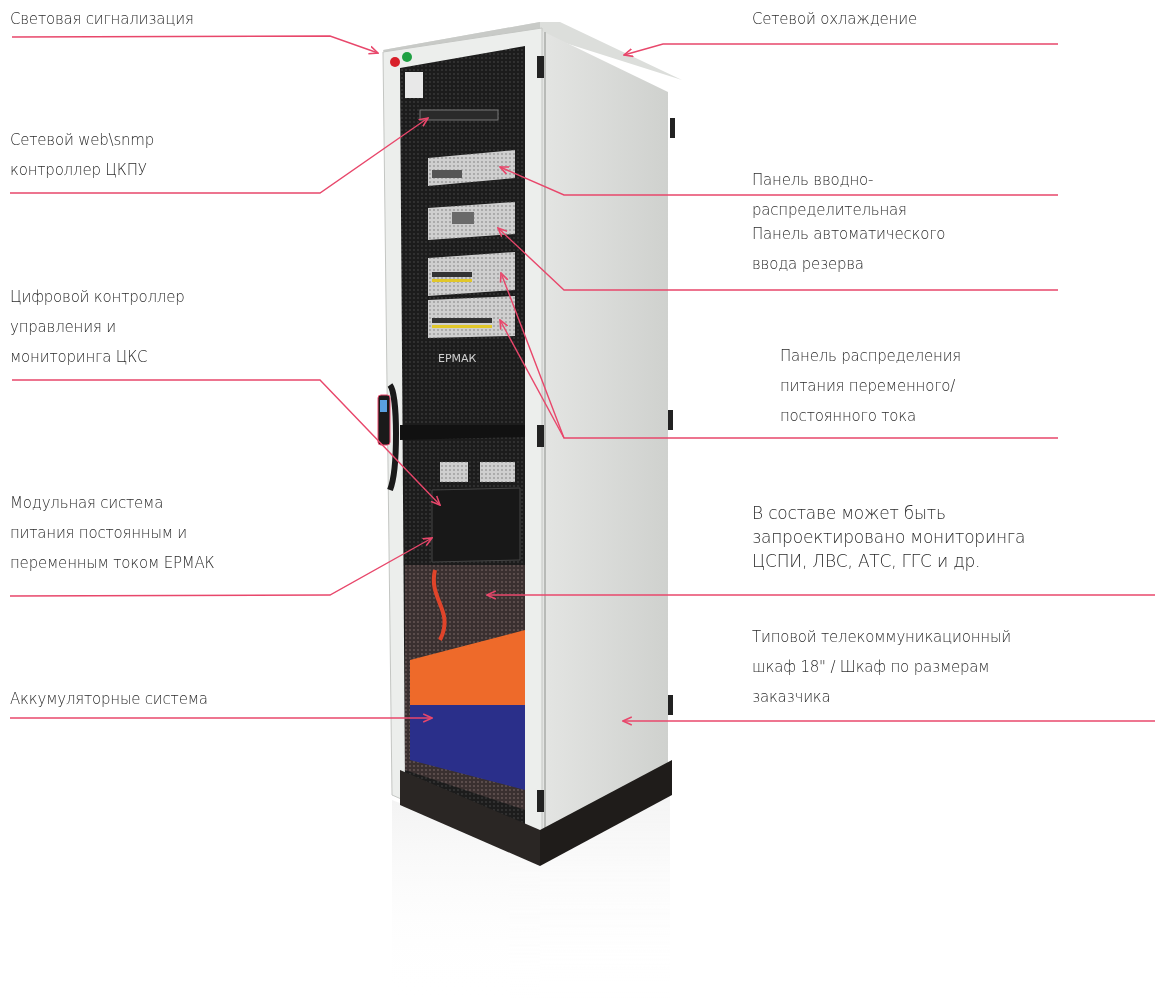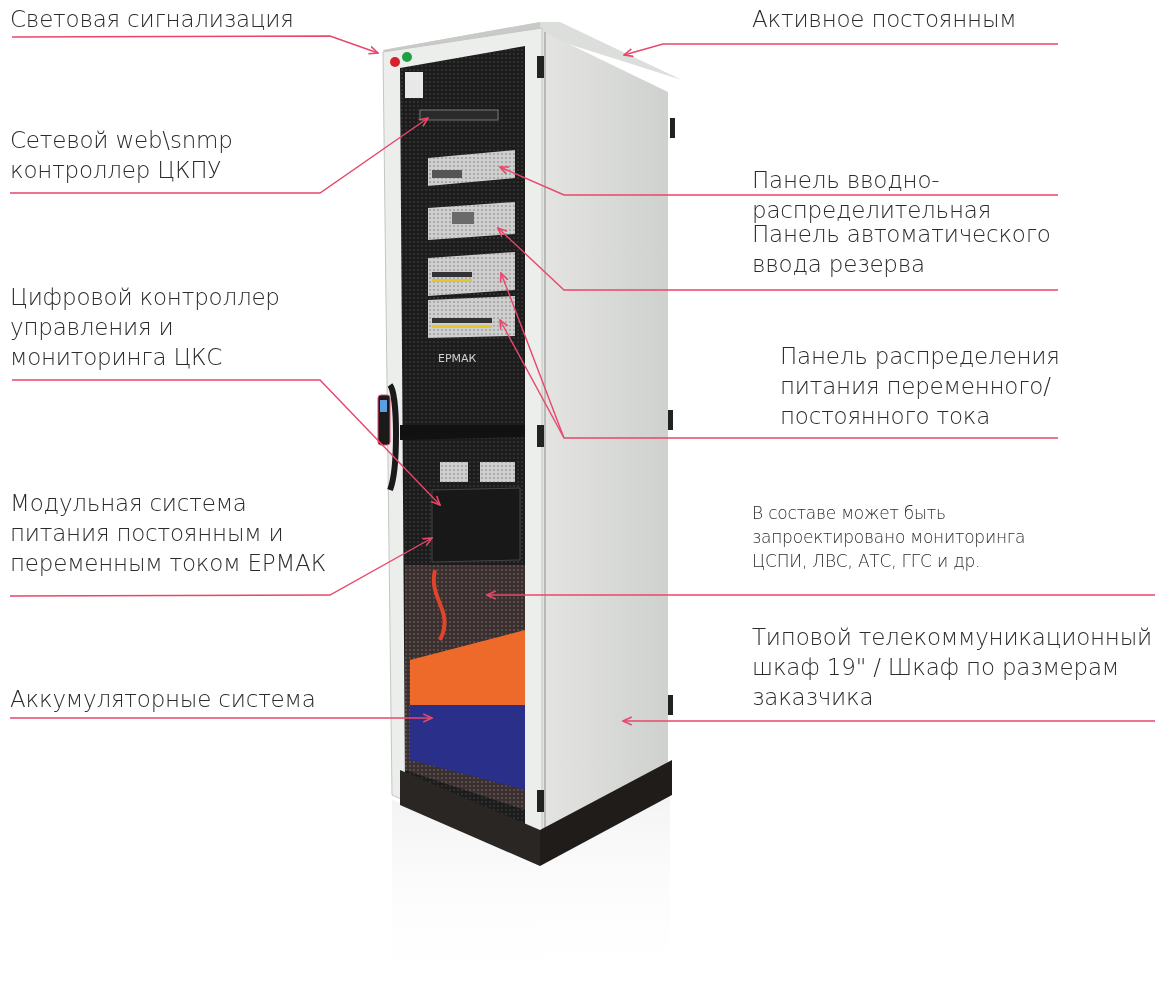--- a/index.html
+++ b/index.html
@@ -1,18 +1,18 @@
 <!DOCTYPE html>
 <html><head>
 <meta charset="utf-8">
 <style>
   html, body { margin: 0; padding: 0; background: #ffffff; }
   body { width: 1164px; height: 1000px; position: relative; overflow: hidden;
          font-family: "DejaVu Sans", "Liberation Sans", sans-serif; color: #2b2b2b; }
-  .label { position: absolute; font-size: 23px; line-height: 30px; font-weight: 300; letter-spacing: -0.2px; white-space: pre-line; }
+  .label { position: absolute; font-size: 15px; line-height: 30px; font-weight: 300; letter-spacing: -0.2px; white-space: pre-line; }
   .label.small { font-size: 17px; line-height: 24px; }
   svg#overlay { position: absolute; left: 0; top: 0; }
 </style>
 </head>
 <body>
 
 <svg id="overlay" width="1164" height="1000" viewBox="0 0 1164 1000">
   <defs>
     <pattern id="mesh" width="4" height="4" patternUnits="userSpaceOnUse">
       <rect width="4" height="4" fill="#1c1c1c"></rect>
@@ -121,26 +121,26 @@
 <div class="label" style="left:10px; top:125px;">Сетевой web\snmp
 контроллер ЦКПУ</div>
 <div class="label" style="left:10px; top:282px;">Цифровой контроллер
 управления и
 мониторинга ЦКС</div>
 <div class="label" style="left:10px; top:488px;">Модульная система
 питания постоянным и
 переменным током ЕРМАК</div>
 <div class="label" style="left:10px; top:684px;">Аккумуляторные система</div>
 
-<div class="label" style="left:752px; top:4px;">Активное постоянным</div>
+<div class="label" style="left:752px; top:4px;">Сетевой охлаждение</div>
 <div class="label" style="left:752px; top:124px;margin-top:41px;">Панель вводно-
 распределительная</div>
 <div class="label" style="left:752px; top:219px;">Панель автоматического
 ввода резерва</div>
 <div class="label" style="left:752px; top:341px;margin-left:28px;">Панель распределения
 питания переменного/
 постоянного тока</div>
 <div class="label small" style="left:752px; top:501px;">В составе может быть
 запроектировано мониторинга
 ЦСПИ, ЛВС, АТС, ГГС и др.</div>
 <div class="label" style="left:752px; top:622px;">Типовой телекоммуникационный
-шкаф 19" / Шкаф по размерам
+шкаф 18" / Шкаф по размерам
 заказчика</div>
 
 </body></html>

